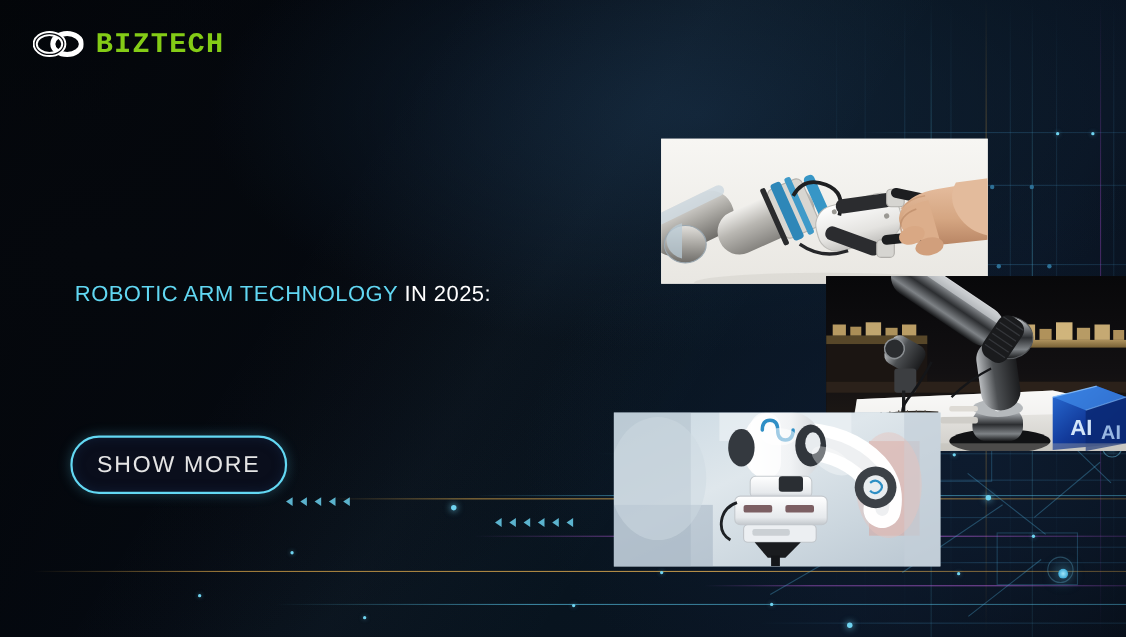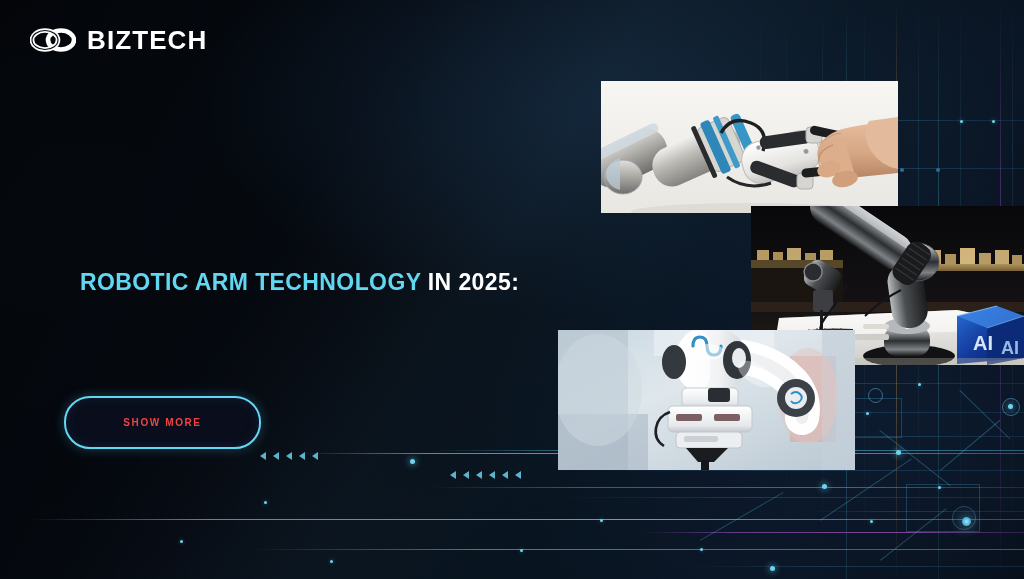--- a/index.html
+++ b/index.html
@@ -51,42 +51,42 @@
   .node.dimdot{background:#2d6f95;box-shadow:none;}
   .ring{position:absolute;border:1px solid rgba(110,205,240,.45);border-radius:50%;background:transparent;}
 
   .arrow{position:absolute;width:0;height:0;border-top:4px solid transparent;border-bottom:4px solid transparent;border-right:6px solid rgba(110,215,245,.82);}
 
   .rect-trace{position:absolute;border:1px solid rgba(74,165,212,.28);}
 
   
   .logo{position:absolute;left:30px;top:27px;display:flex;align-items:center;gap:11px;}
   .logo-mark{position:relative;width:46px;height:26px;}
-  .logo-word{color:#ffffff;font-size:26px;font-weight:bold;letter-spacing:1.1px;line-height:1;}
+  .logo-word{color:#84cc16;font-size:26px;font-weight:bold;letter-spacing:1.1px;line-height:1;font-family:Liberation Mono, monospace;}
 
   
   .headline{position:absolute;left:64px;top:252px;width:650px;}
-  .headline .line{font-size:23px;font-weight:bold;letter-spacing:.4px;line-height:1.28;color:#ffffff;margin:16px;white-space:nowrap;}
+  .headline .line{font-size:20px;font-weight:normal;letter-spacing:.4px;line-height:1.28;color:#ffffff;margin:4px;white-space:nowrap;}
   .accent{color:#61d7f2;}
 
   
   .btn{
     position:absolute;left:64px;top:396px;
     width:193px;height:49px;
     border-radius:26px;
     border:2px solid #63d8f3;
     background:#0a0e1c;
     box-shadow:0 0 12px rgba(90,205,240,.28), inset 0 0 10px rgba(20,40,70,.6);
     display:flex;align-items:center;justify-content:center;
     cursor:pointer;
   }
-  .btn-label{color:#ef4444;font-size:10px;font-weight:bold;letter-spacing:1.6px;}
-
-  
-  .photo{position:absolute;overflow:hidden;}
+  .btn-label{color:#e5e5e5;font-size:21px;font-weight:normal;letter-spacing:1.6px;}
+
+  
+  .photo{position:absolute;overflow:hidden;margin-top:45px;}
 
   
   #photo-handshake{left:601px;top:81px;width:297px;height:132px;background:#f2f1ed;}
   
   #photo-industrial{left:751px;top:206px;width:273px;height:159px;background:#0b0b0d;}
   
   #photo-cobot{left:558px;top:330px;width:297px;height:140px;background:#c3d3de;}
 </style>
 </head>
 <body>

